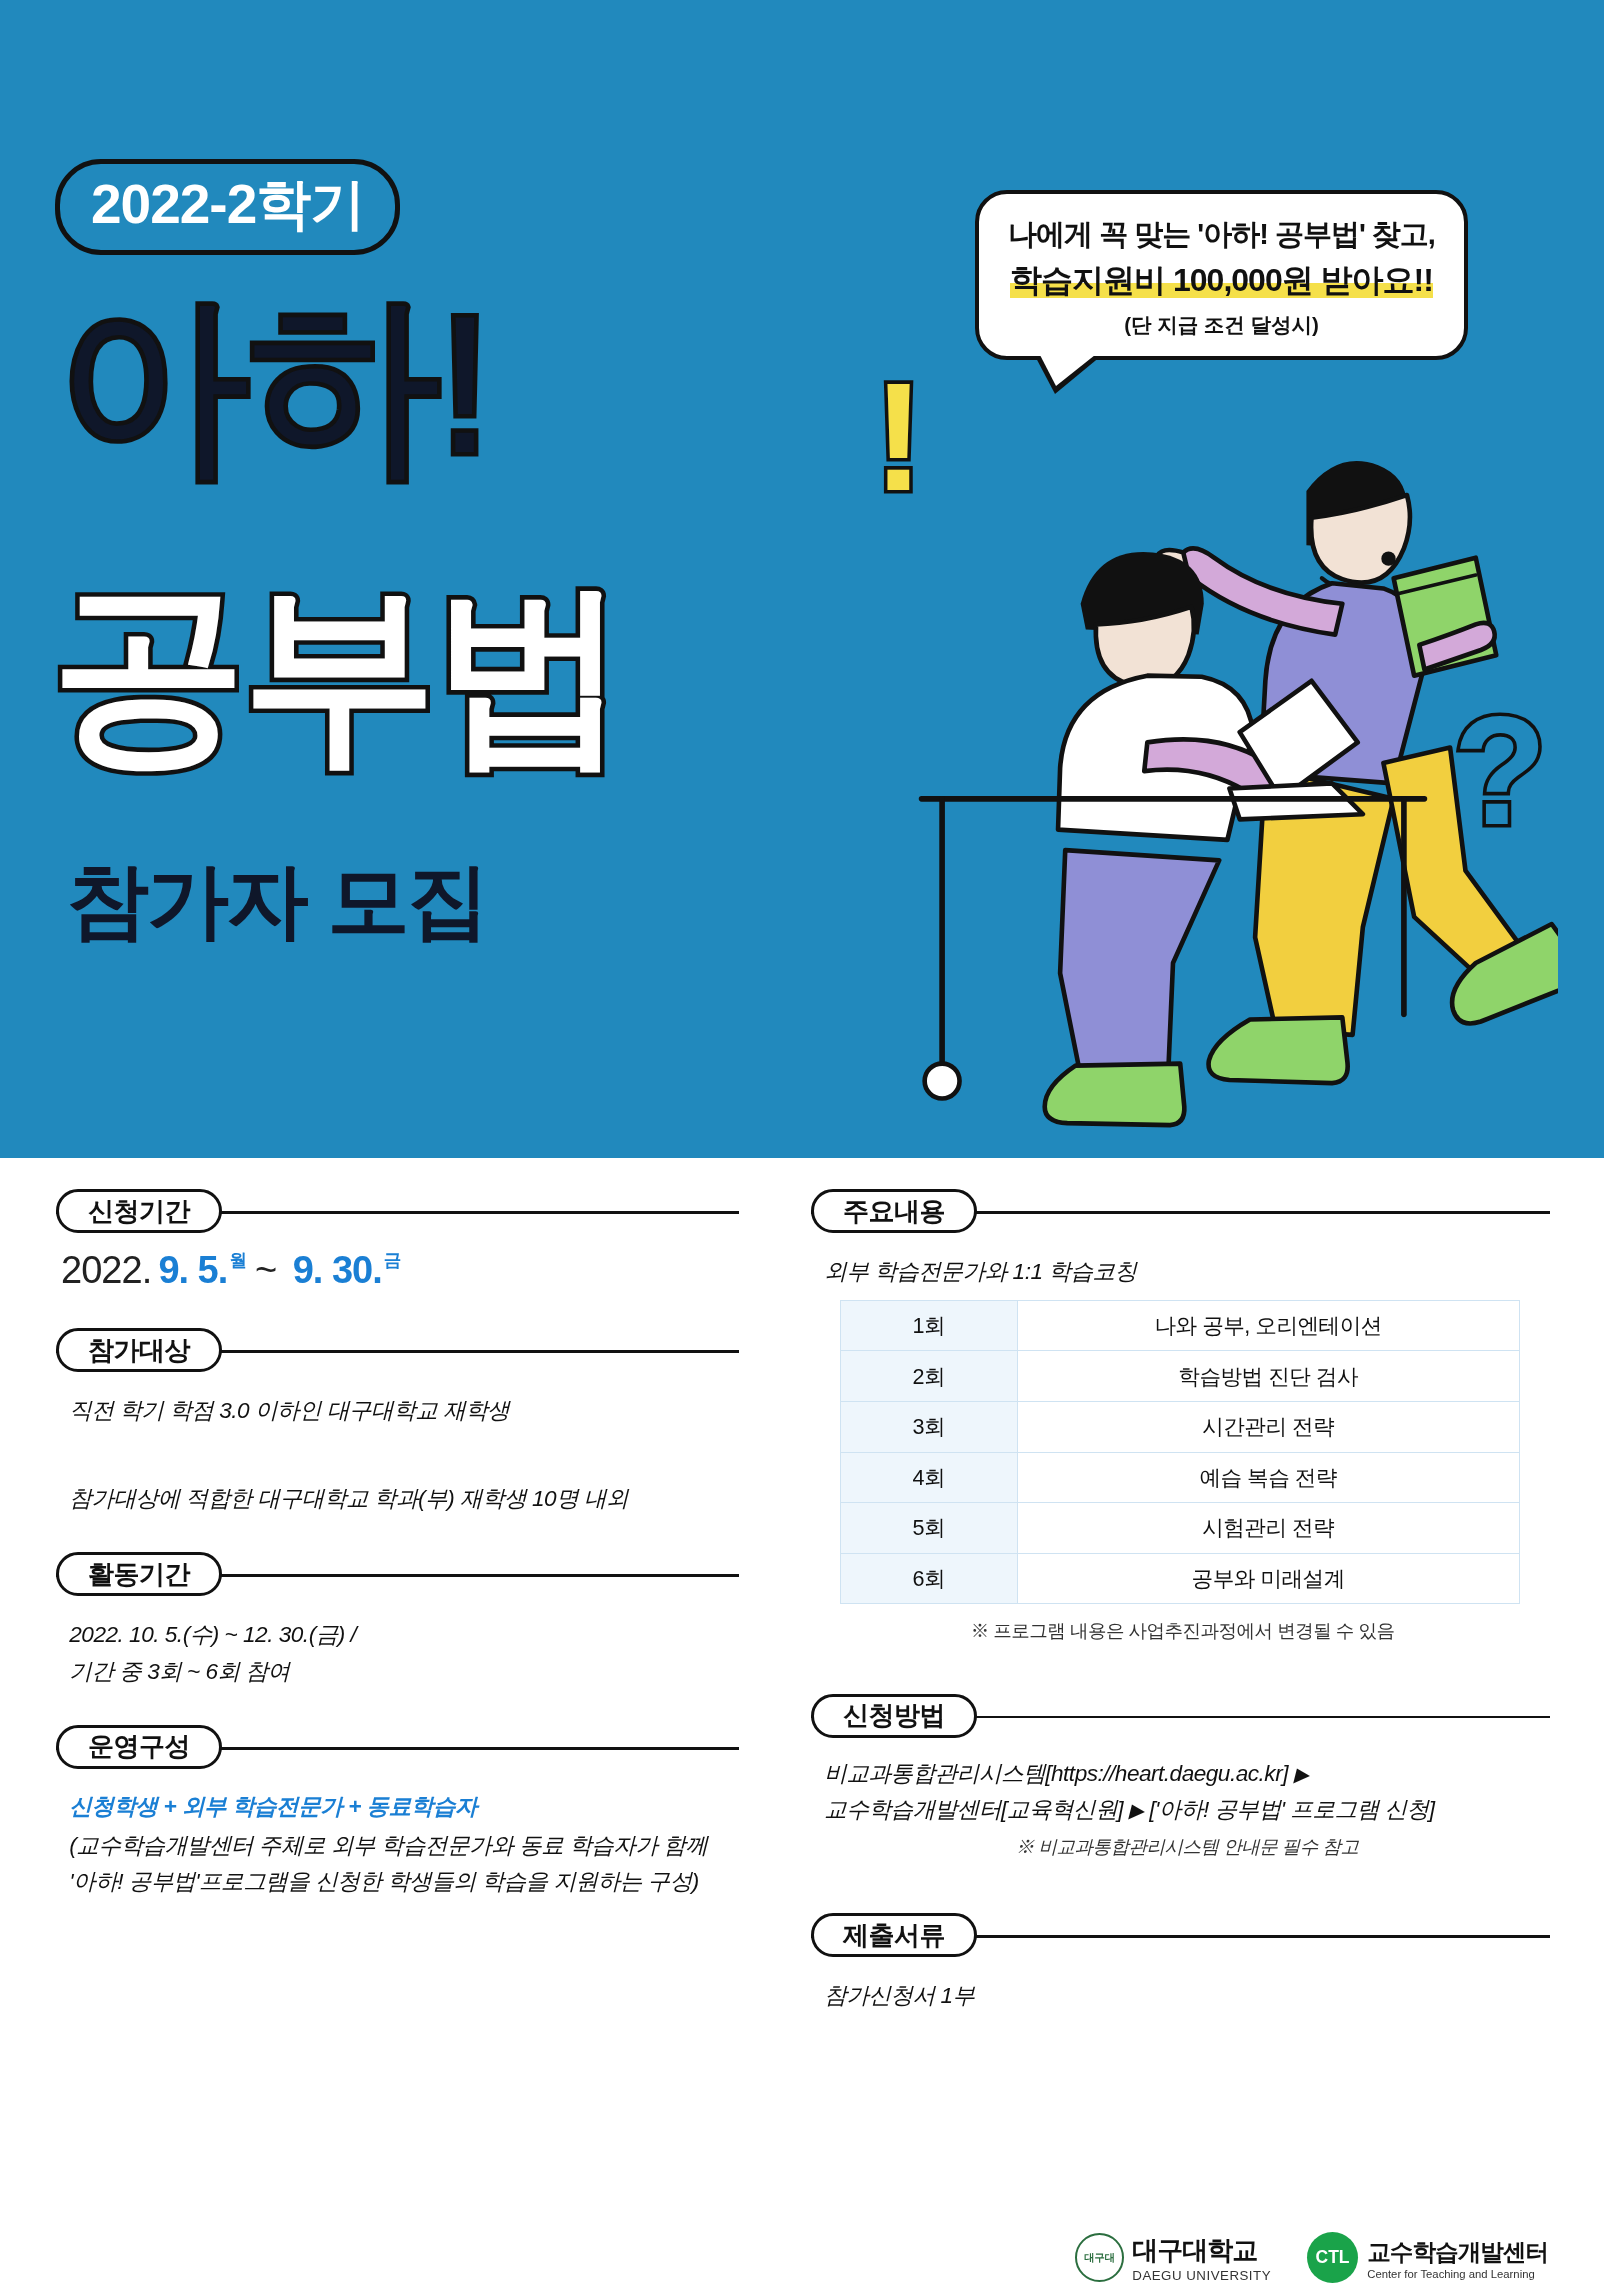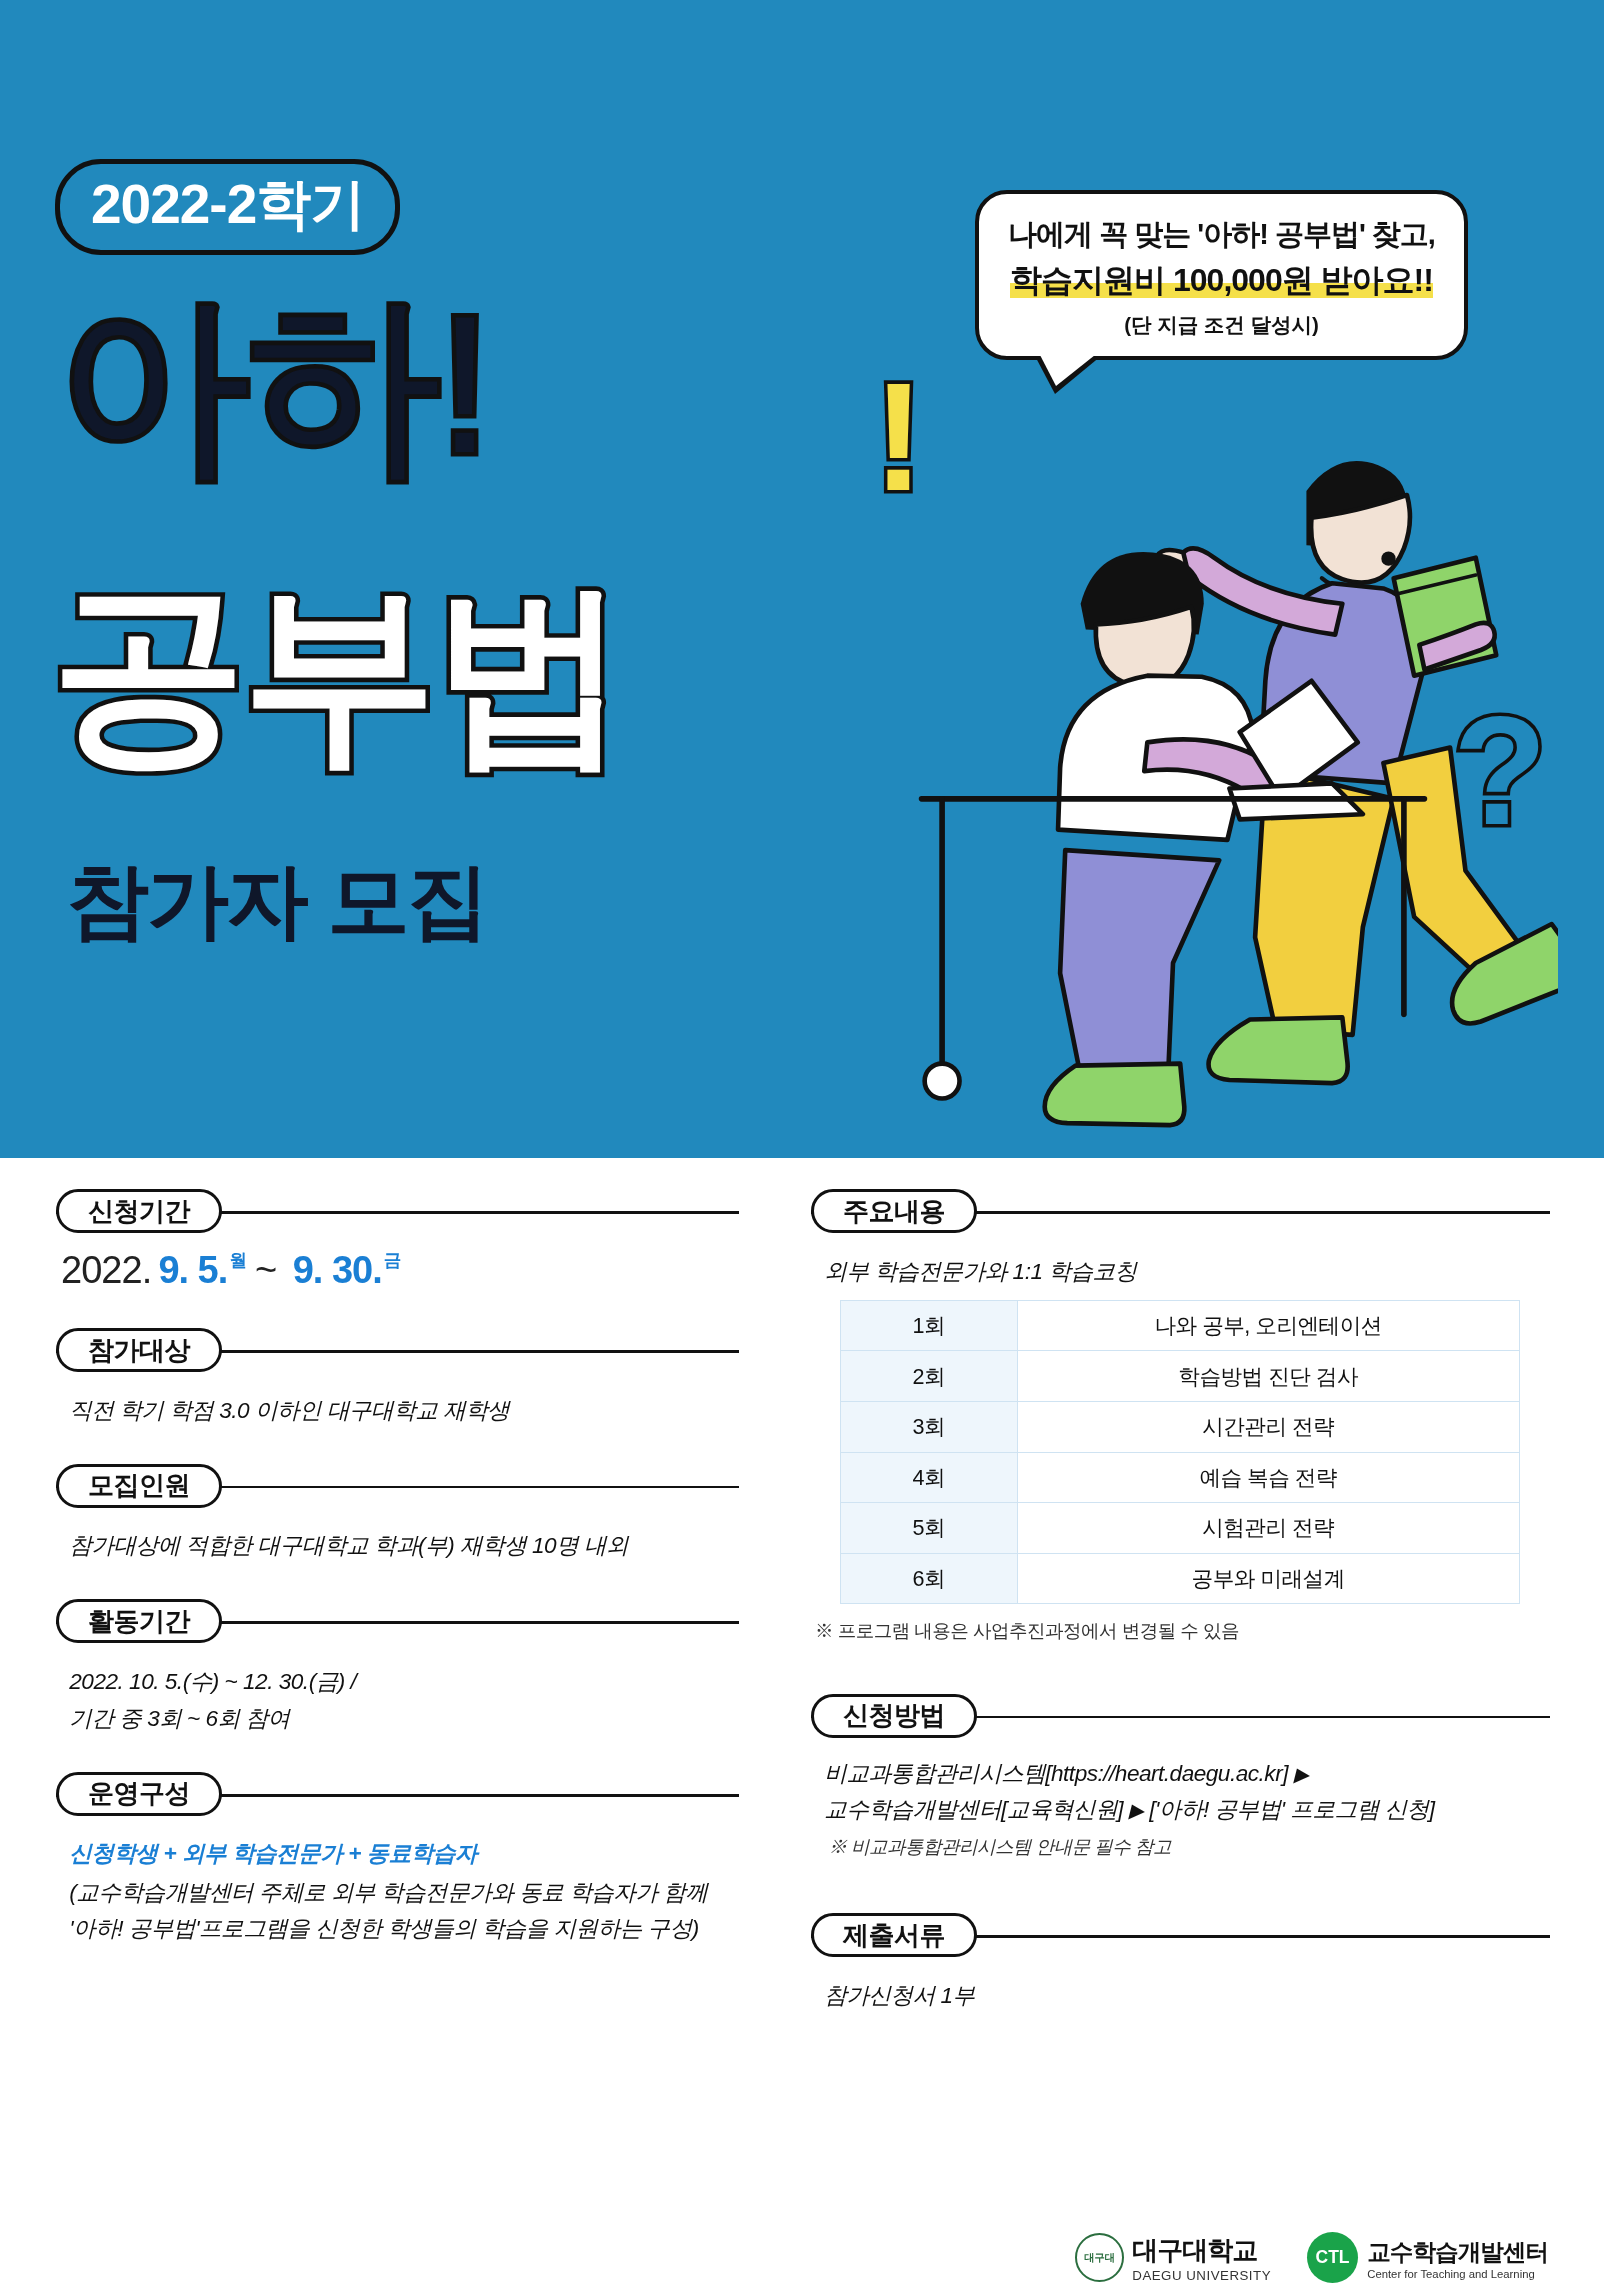--- a/index.html
+++ b/index.html
@@ -101,21 +101,21 @@
   .date-line .sup { font-size:17.5px; color:#1a7fd4; font-weight:bold; position:relative; top:-17.5px; margin-left:2.1px;}
   .date-line .tilde { color:#222; font-weight:normal; margin:0 9.2px; }
 
   .emph-blue { color:#1a7fd4; font-weight:bold; }
 
   
   .tbl { width:92%; margin:11.3px 0 0 29px; border-collapse:collapse; }
   .tbl td { border:1.5px solid #cfe3f2; padding:10.3px 5.1px; font-size:21.6px; text-align:center; color:#111; letter-spacing:-0.5px;}
   .tbl td.num { width:26%; background:#eef6fc; }
   .tbl tr:nth-child(even) td.num { background:#eef6fc; }
-  .note { font-size:18.5px; color:#333; margin:13.3px 0 0 4.1px; letter-spacing:-0.5px;}
+  .note { font-size:18.5px; color:#333; margin:13.3px 0 0 4.1px; letter-spacing:-0.5px;text-align:center;}
 
   .apply-line { font-size:22.6px; color:#111; letter-spacing:-0.5px; line-height:1.6; }
   .tri { color:#111; font-size:19.5px; }
 
   .footer { position:absolute; right:56px; bottom:13px; display:flex; align-items:center; gap:36px; }
   .logo-du { display:flex; align-items:center; gap:8.2px; }
   .du-seal { width:49px; height:49px; border-radius:50%; border:2.6px solid #2b6e3f; display:flex; align-items:center; justify-content:center; font-size:10.3px; color:#2b6e3f; font-weight:bold;}
   .du-text .k { font-size:26px; font-weight:bold; color:#111; letter-spacing:-1px;}
   .du-text .e { font-size:13.3px; color:#333; letter-spacing:0.5px;}
   .logo-ctl { display:flex; align-items:center; gap:9.2px; }
@@ -209,24 +209,20 @@
 
       <div class="sec" style="margin-top:36px;">
         <div class="sec-head">
           <div class="rule"></div>
           <div class="pill">참가대상</div>
         </div>
         <div class="sec-body">직전 학기 학점 3.0 이하인 대구대학교 재학생</div>
       </div>
 
       <div class="sec" style="margin-top:36px;">
-        <div class="sec-head">
-          <div class="rule"></div>
-          <div class="pill">모집인원</div>
-        </div>
         <div class="sec-body">참가대상에 적합한 대구대학교 학과(부) 재학생 10명 내외</div>
       </div>
 
       <div class="sec" style="margin-top:36px;">
         <div class="sec-head">
           <div class="rule"></div>
           <div class="pill">활동기간</div>
         </div>
         <div class="sec-body">2022. 10. 5.(수) ~ 12. 30.(금) /</div>
         <div class="sec-body tight" style="padding-top:2.1px;">기간 중 3회 ~ 6회 참여</div>

